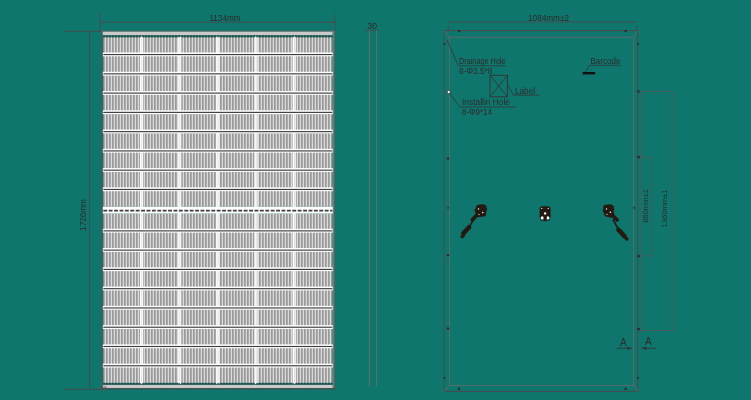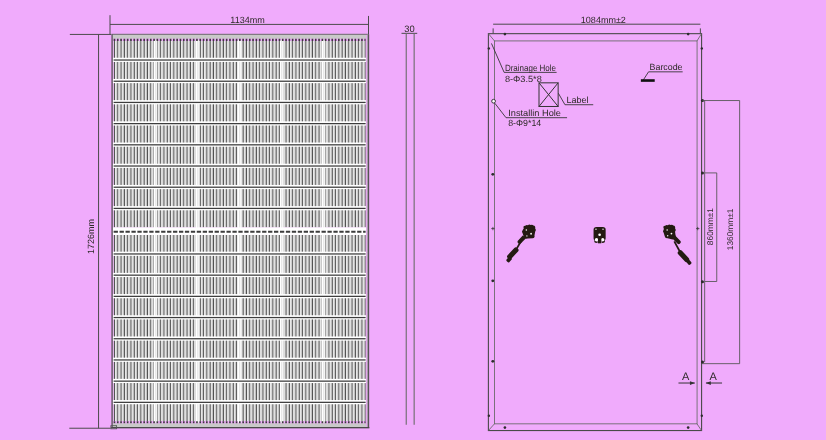--- a/index.html
+++ b/index.html
@@ -1,16 +1,16 @@
 <!DOCTYPE html>
 <html><head>
 <meta charset="utf-8">
 <style>
   html,body{margin:0;padding:0;background:#ffffff;}
-  .page{width:751px;height:400px;position:relative;overflow:hidden;background:#f0abfc;
+  .page{width:751px;height:400px;position:relative;overflow:hidden;background:#0f766e;
         font-family:"Liberation Sans", sans-serif;}
   svg{position:absolute;left:0;top:0;}
   text{font-family:"Liberation Sans", sans-serif;fill:#2e2a28;}
 </style>
 </head>
 <body>
 <div class="page">
 <svg width="751" height="400" viewBox="0 0 751 400">
 <defs>
 

